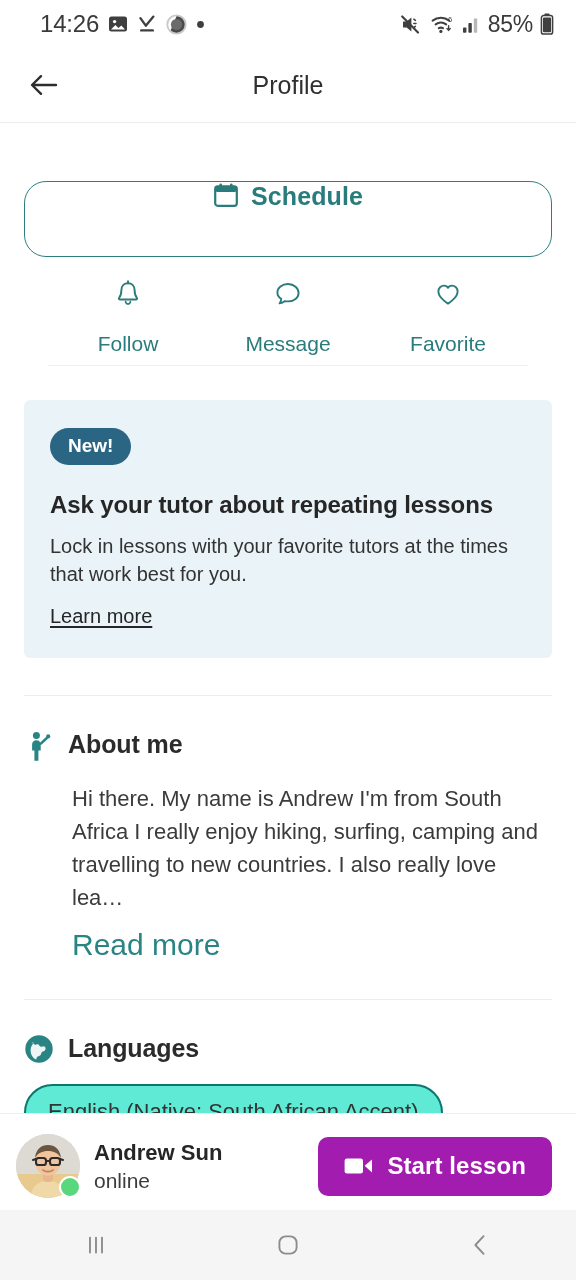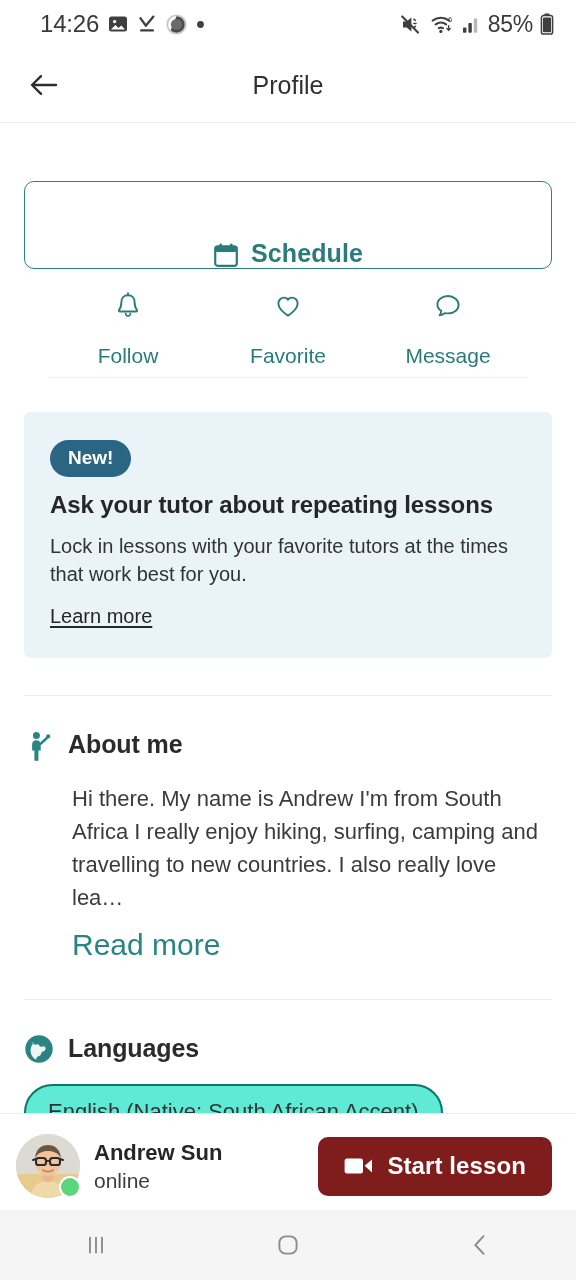--- a/index.html
+++ b/index.html
@@ -93,26 +93,26 @@
   .content {
     flex: 1 1 auto;
     overflow: hidden;
     background: #ffffff;
     padding-top: 0;
   }
 
   
   .schedule-wrap { padding: 58px 24px 0 24px; }
   .schedule-btn {
-    height: 88px;
+    height: 76px;
     border: 1px solid #2d7f7f;
-    border-radius: 10px;
-    background: #ffffff;
-    display: flex;
-    align-items: flex-end;
+    border-radius: 22px;
+    background: #ffffff;
+    display: flex;
+    align-items: flex-start;
     justify-content: center;
     gap: 12px;
     cursor: pointer;
   }
   .schedule-label {
     font-size: 25px;
     font-weight: bold;
     color: #2a7b7b;
     letter-spacing: 0.1px;
   }
@@ -148,21 +148,21 @@
   .badge {
     display: inline-block;
     background: #2b6584;
     color: #ffffff;
     font-size: 19px;
     font-weight: bold;
     border-radius: 999px;
     padding: 7px 18px 8px 18px;
   }
   .promo-title {
-    margin-top: 14px;
+    margin-top: 26px;
     font-size: 24px;
     font-weight: bold;
     color: #262626;
     letter-spacing: -0.1px;
   }
   .promo-body {
     margin-top: 13px;
     font-size: 20px;
     line-height: 1.42;
     color: #333333;
@@ -268,21 +268,21 @@
     font-weight: bold;
     color: #262626;
   }
   .who-status {
     font-size: 21px;
     color: #3c3c3c;
   }
   .bb-spacer { flex: 1 1 auto; }
   .start-btn {
     height: 59px;
-    background: #7f1d1d;
+    background: #a21caf;
     border-radius: 10px;
     display: flex;
     align-items: center;
     justify-content: center;
     gap: 13px;
     padding: 0 26px;
     cursor: pointer;
   }
   .start-label {
     font-size: 24px;
@@ -414,33 +414,33 @@
             <path d="M15 2.2v2" stroke="#2a7b7b" stroke-width="1.9" stroke-linecap="round"></path>
             <path d="M12.6 22.6c0.3 1.5 1.3 2.4 2.4 2.4s2.1-0.9 2.4-2.4" fill="none" stroke="#2a7b7b" stroke-width="1.7" stroke-linecap="round"></path>
           </svg>
         </span>
         <span class="action-label">Follow</span>
       </div>
 
       <div class="action">
         <span class="ico">
           <svg width="30" height="30" viewBox="0 0 30 30">
-            <path d="M15 24.6s-9.6-5.8-9.6-12.2c0-3.4 2.6-5.8 5.6-5.8 2.2 0 3.5 1.1 4 2.2 0.5-1.1 1.8-2.2 4-2.2 3 0 5.6 2.4 5.6 5.8 0 6.4-9.6 12.2-9.6 12.2z" fill="none" stroke="#2a7b7b" stroke-width="1.9" stroke-linejoin="round"></path>
+            <path d="M15 5C9 5 4.4 8.8 4.4 13.4c0 2.6 1.5 4.9 3.8 6.4 0 1.8-0.6 3.4-1.6 4.6 2.2-0.2 4.1-1.2 5.4-2.3 0.9 0.2 1.9 0.3 3 0.3 6 0 10.6-3.8 10.6-8.4S21 5 15 5z" fill="none" stroke="#2a7b7b" stroke-width="1.9" stroke-linejoin="round"></path>
           </svg>
         </span>
-        <span class="action-label">Favorite</span>
+        <span class="action-label">Message</span>
       </div>
 
       <div class="action">
         <span class="ico">
           <svg width="30" height="30" viewBox="0 0 30 30">
-            <path d="M15 5C9 5 4.4 8.8 4.4 13.4c0 2.6 1.5 4.9 3.8 6.4 0 1.8-0.6 3.4-1.6 4.6 2.2-0.2 4.1-1.2 5.4-2.3 0.9 0.2 1.9 0.3 3 0.3 6 0 10.6-3.8 10.6-8.4S21 5 15 5z" fill="none" stroke="#2a7b7b" stroke-width="1.9" stroke-linejoin="round"></path>
+            <path d="M15 24.6s-9.6-5.8-9.6-12.2c0-3.4 2.6-5.8 5.6-5.8 2.2 0 3.5 1.1 4 2.2 0.5-1.1 1.8-2.2 4-2.2 3 0 5.6 2.4 5.6 5.8 0 6.4-9.6 12.2-9.6 12.2z" fill="none" stroke="#2a7b7b" stroke-width="1.9" stroke-linejoin="round"></path>
           </svg>
         </span>
-        <span class="action-label">Message</span>
+        <span class="action-label">Favorite</span>
       </div>
     </div>
 
     <div class="promo-wrap">
       <div class="promo">
         <span class="badge">New!</span>
         <div class="promo-title">Ask your tutor about repeating lessons</div>
         <div class="promo-body">Lock in lessons with your favorite tutors at the times that work best for you.</div>
         <span class="promo-link">Learn more</span>
       </div>

